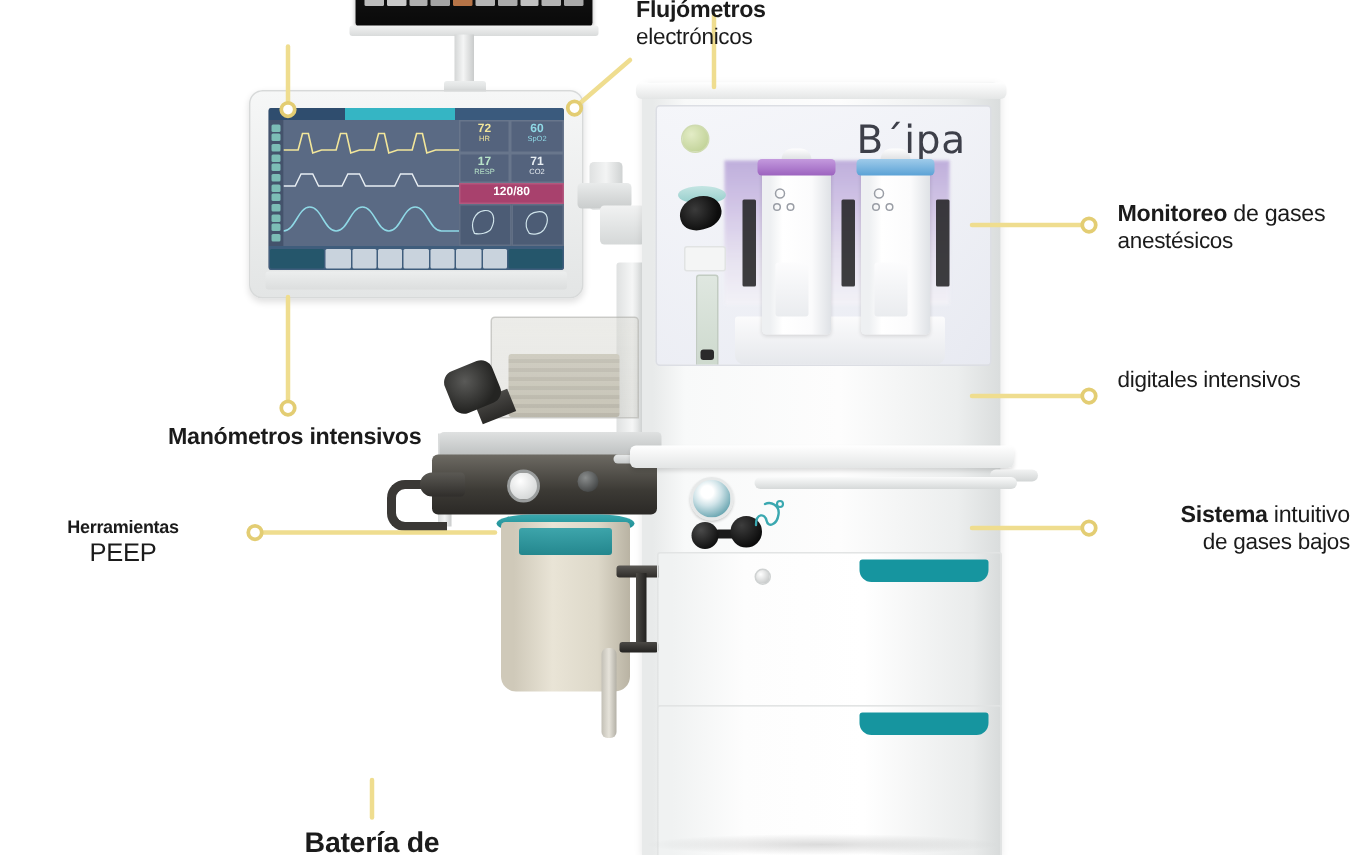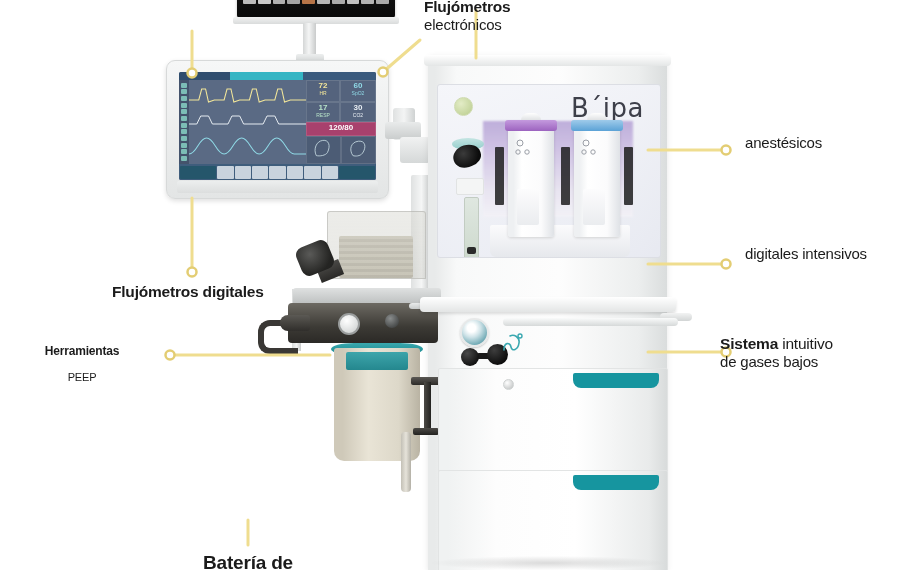--- a/index.html
+++ b/index.html
@@ -42,21 +42,21 @@
   }
   .label .l1 .thin { font-weight: 400; }
   .label .l2 {
     display: block;
     font-size: 15px;
     font-weight: 400;
   }
   .label.align-center { text-align: center; }
 
   .label-herramientas .l1 { font-size: 12px; font-weight: 700; text-align: center; }
-  .label-herramientas .l2 { font-size: 11px; margin-top: 12px; }
+  .label-herramientas .l2 { font-size: 17px; }
 
   .label-bateria .l1 { font-size: 19px; font-weight: 700; }
 
   
   .art { position: absolute; }
 
   
   .flowhead {
     left: 237px; top: -18px;
     width: 158px; height: 36px;
@@ -178,21 +178,21 @@
     border-radius: 5px 5px 0 0;
     box-shadow: 0 2px 6px rgba(0,0,0,.10);
   }
   .cab-top-lip {
     left: 424px; top: 55px; width: 247px; height: 11px;
     background: linear-gradient(#ffffff,#e4e6e6);
     border-radius: 4px;
   }
   
   .bay {
-    left: 437px; top: 84px;
+    left: 437px; top: 70px;
     width: 222px; height: 172px;
     background: linear-gradient(160deg, rgba(245,246,250,.96), rgba(232,234,242,.92));
     border: 1px solid #dcdee4;
     border-radius: 3px;
     overflow: hidden;
   }
   .bay-glow {
     position:absolute; left: 45px; top: 36px; width: 150px; height: 96px;
     background: linear-gradient(180deg,#b9a7d8 0%, #cdbfe3 30%, #e7e2f0 70%, #f3f2f7 100%);
     filter: blur(1px);
@@ -486,21 +486,21 @@
         <svg viewBox="0 0 120 84" preserveAspectRatio="none">
           <path d="M0 20 L10 20 L13 9 L17 9 L20 22 L26 20 L36 20 L39 9 L43 9 L46 22 L52 20 L62 20 L65 9 L69 9 L72 22 L78 20 L88 20 L91 9 L95 9 L98 22 L104 20 L120 20" fill="none" stroke="#f2e69a" stroke-width="1.1"></path>
           <path d="M0 44 L8 44 L12 36 L20 36 L24 44 L40 44 L44 36 L52 36 L56 44 L76 44 L80 36 L88 36 L92 44 L120 44" fill="none" stroke="#e8eef3" stroke-width="1"></path>
           <path d="M0 74 C8 74 10 58 18 58 C26 58 28 74 36 74 C44 74 46 58 54 58 C62 58 64 74 72 74 C80 74 82 58 90 58 C98 58 100 74 108 74 L120 74" fill="none" stroke="#8fd9e6" stroke-width="1.1"></path>
         </svg>
       </div>
       <div class="scr-num-area">
         <div class="numcell" style="left:0;top:0;width:34px;height:22px;color:#f2e69a"><b>72</b>HR</div>
         <div class="numcell" style="left:34px;top:0;width:36px;height:22px;color:#8fd9e6"><b>60</b>SpO2</div>
         <div class="numcell" style="left:0;top:22px;width:34px;height:20px;color:#b7e3c8"><b>17</b>RESP</div>
-        <div class="numcell" style="left:34px;top:22px;width:36px;height:20px;color:#e8eef3"><b>30</b>CO2</div>
+        <div class="numcell" style="left:34px;top:22px;width:36px;height:20px;color:#e8eef3"><b>71</b>CO2</div>
         <div class="numcell" style="left:0;top:42px;width:70px;height:14px;background:#a8416d;color:#fff">
             <b>120/80</b>
           </div>
         <div class="numcell" style="left:0;top:56px;width:35px;bottom:0;background:#4c5c75">
           <svg viewBox="0 0 30 24" style="width:100%;height:80%">
               <path d="M6 22 C2 14 6 4 14 3 C22 2 24 10 20 18 C18 22 10 23 6 22Z" fill="none" stroke="#cfe3ea" stroke-width="1"></path>
             </svg>
         </div>
         <div class="numcell" style="left:35px;top:56px;width:35px;bottom:0;background:#4c5c75">
           <svg viewBox="0 0 30 24" style="width:100%;height:80%">
@@ -647,34 +647,35 @@
       <circle cx="383" cy="72" r="4.5"></circle>
     </g>
   </svg>
 
   <div class="label label-flujometros" style="left:424px; top:-2px; width:150px;">
     <span class="l1">Flujómetros</span>
     <span class="l2">electrónicos</span>
   </div>
 
   <div class="label label-monitoreo" style="left:745px; top:134px; width:155px;">
+    <span class="l1"><span>Monitoreo</span><span class="thin"> de gases</span></span>
     <span class="l2">anestésicos</span>
   </div>
 
   <div class="label label-ventilador" style="left:745px; top:245px; width:155px;">
     <span class="l2">digitales intensivos</span>
   </div>
 
-  <div class="label label-sistema" style="left:720px; top:335px; width:155px;">
+  <div class="label label-sistema" style="left:745px; top:335px; width:155px;text-align:right;">
     <span class="l1"><span>Sistema</span><span class="thin"> intuitivo</span></span>
     <span class="l2">de gases bajos</span>
   </div>
 
   <div class="label label-manometros" style="left:112px; top:283px; width:210px;">
-    <span class="l1">Flujómetros digitales</span>
+    <span class="l1">Manómetros intensivos</span>
   </div>
 
   <div class="label label-herramientas align-center" style="left:8px; top:345px; width:148px;">
     <span class="l1">Herramientas</span>
     <span class="l2">PEEP</span>
   </div>
 
   <div class="label label-bateria align-center" style="left:148px; top:552px; width:200px;">
     <span class="l1">Batería de</span>
   </div>

